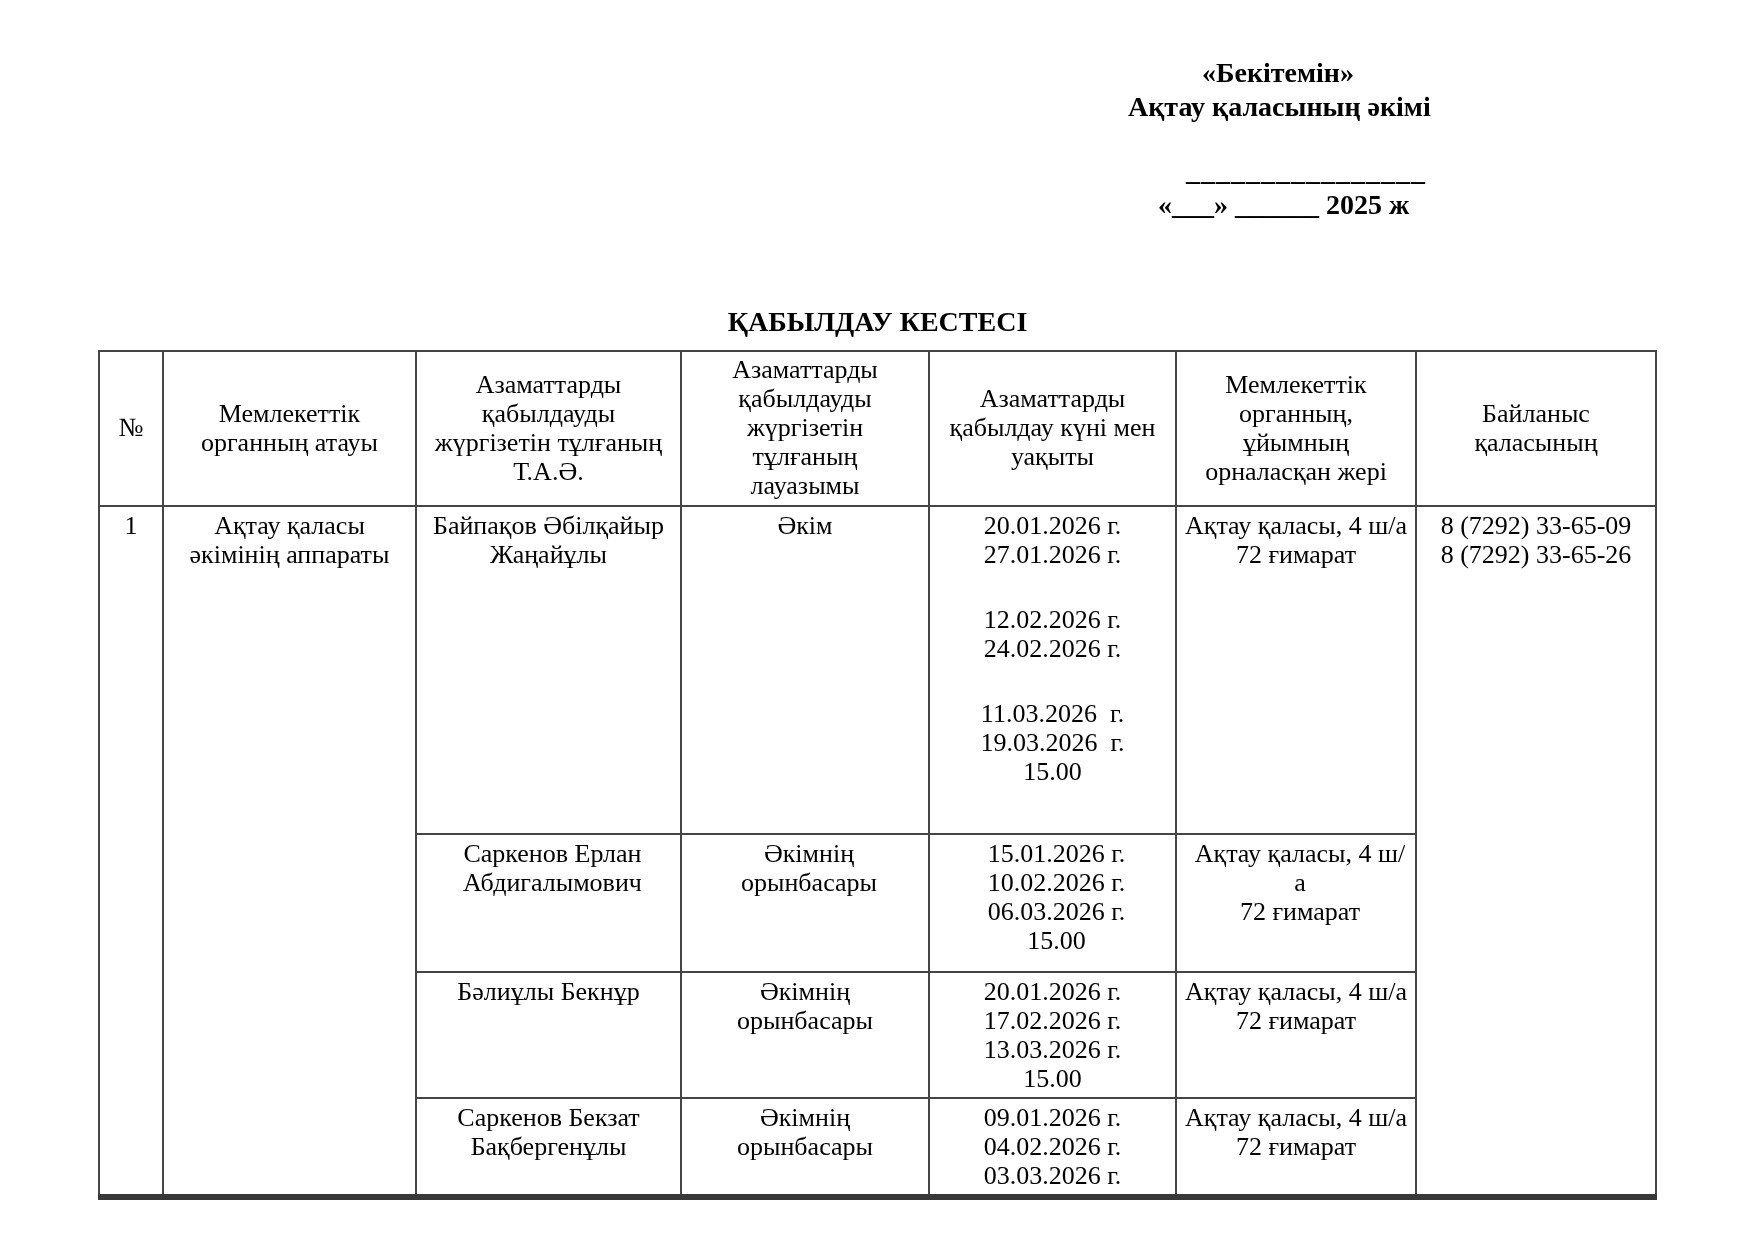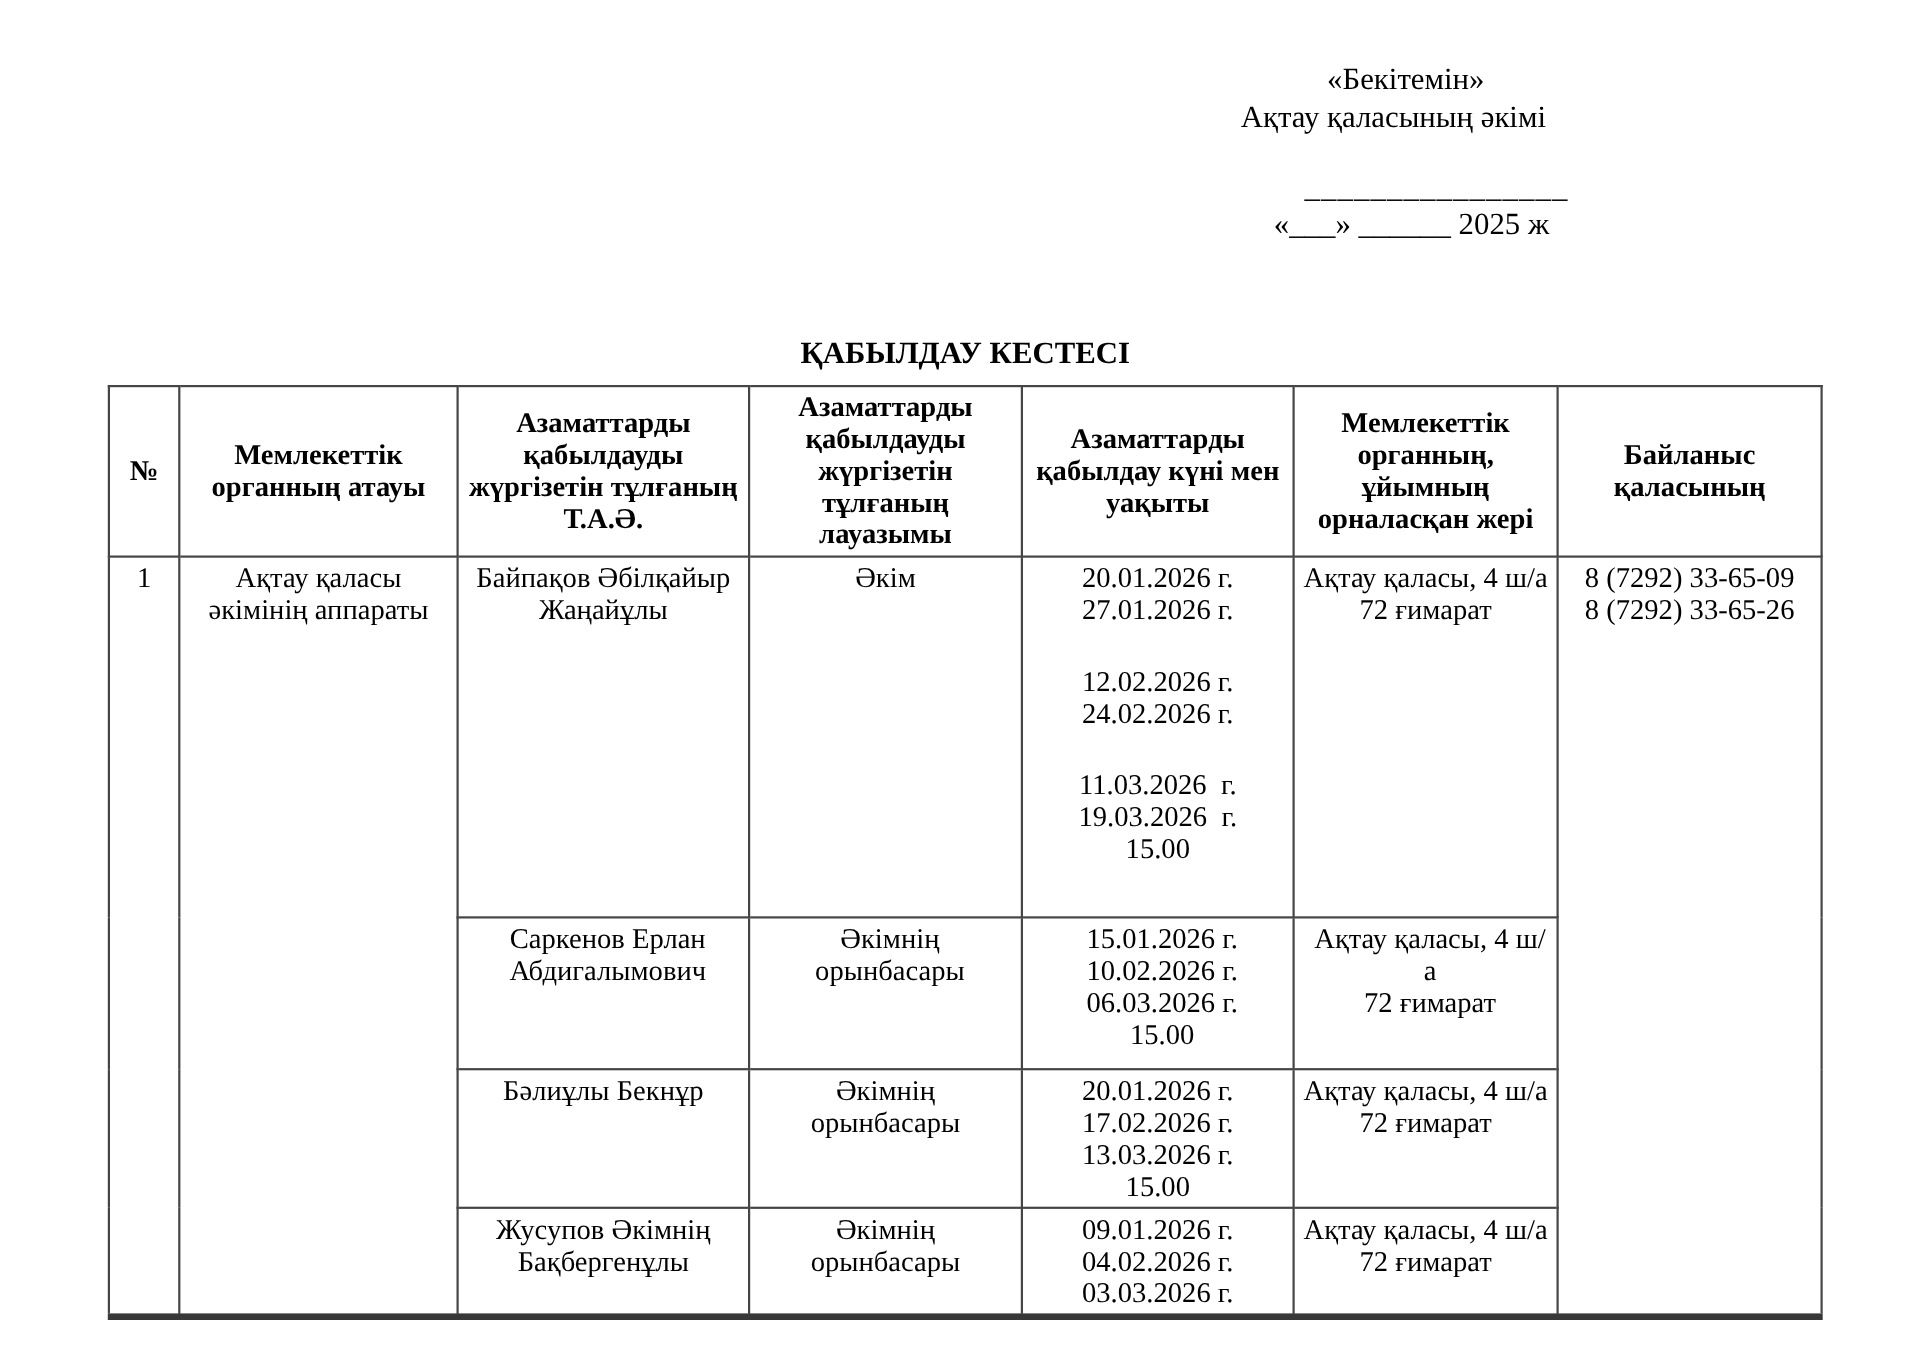--- a/index.html
+++ b/index.html
@@ -12,21 +12,21 @@
     overflow: hidden;
   }
   .page { position: relative; width: 1755px; height: 1240px; }
 
   
   .approval {
     position: absolute;
     left: 1128px;
     top: 56px;
     width: 360px;
-    font-weight: normal;
+    font-weight: bold;
     font-size: 28px;
     line-height: 34px;
   }
   .approval .stamp-line { text-align: center; width: 300px; }
   .approval .sig-line  { margin-top: 30px; margin-left: 58px; letter-spacing: 1px; }
   .approval .date-line { margin-left: 30px; }
 
   
   .doc-title {
     margin: 0 auto;
@@ -60,21 +60,21 @@
     border: 2px solid #454545;
     border-bottom: 6px solid #383838;
   }
   table.schedule th, table.schedule td {
     border: 2px solid #454545;
     padding: 4px 6px;
     text-align: center;
     overflow: hidden;
   }
   table.schedule th {
-    font-weight: bold;
+    font-weight: normal;
     vertical-align: middle;
     line-height: 28px;
     height: 122px;
     text-align: center;
   }
   table.schedule td { vertical-align: top; line-height: 29px; font-weight: normal; }
   td.cell-number, td.cell-organization, td.cell-phone { vertical-align: middle; }
   td.cell-number, td.cell-organization { font-weight: bold; }
   .line { white-space: pre-wrap; min-height: 29px; }
   .line.blank { min-height: 36px; }
@@ -226,21 +226,21 @@
             <div class="line">13.03.2026 г.</div>
             <div class="line">15.00</div>
           </td>
           <td class="cell-location">
             <div class="line">Ақтау қаласы, 4 ш/а</div>
             <div class="line">72 ғимарат</div>
           </td>
         </tr>
         <tr class="row-3">
           <td class="cell-name">
-            <div class="line">Жусупов Әкімнің</div>
+            <div class="line">Саркенов Бекзат</div>
             <div class="line">Бақбергенұлы</div>
           </td>
           <td class="cell-position">
             <div class="line">Әкімнің</div>
             <div class="line">орынбасары</div>
           </td>
           <td class="cell-dates">
             <div class="line">09.01.2026 г.</div>
             <div class="line">04.02.2026 г.</div>
             <div class="line">03.03.2026 г.</div>

